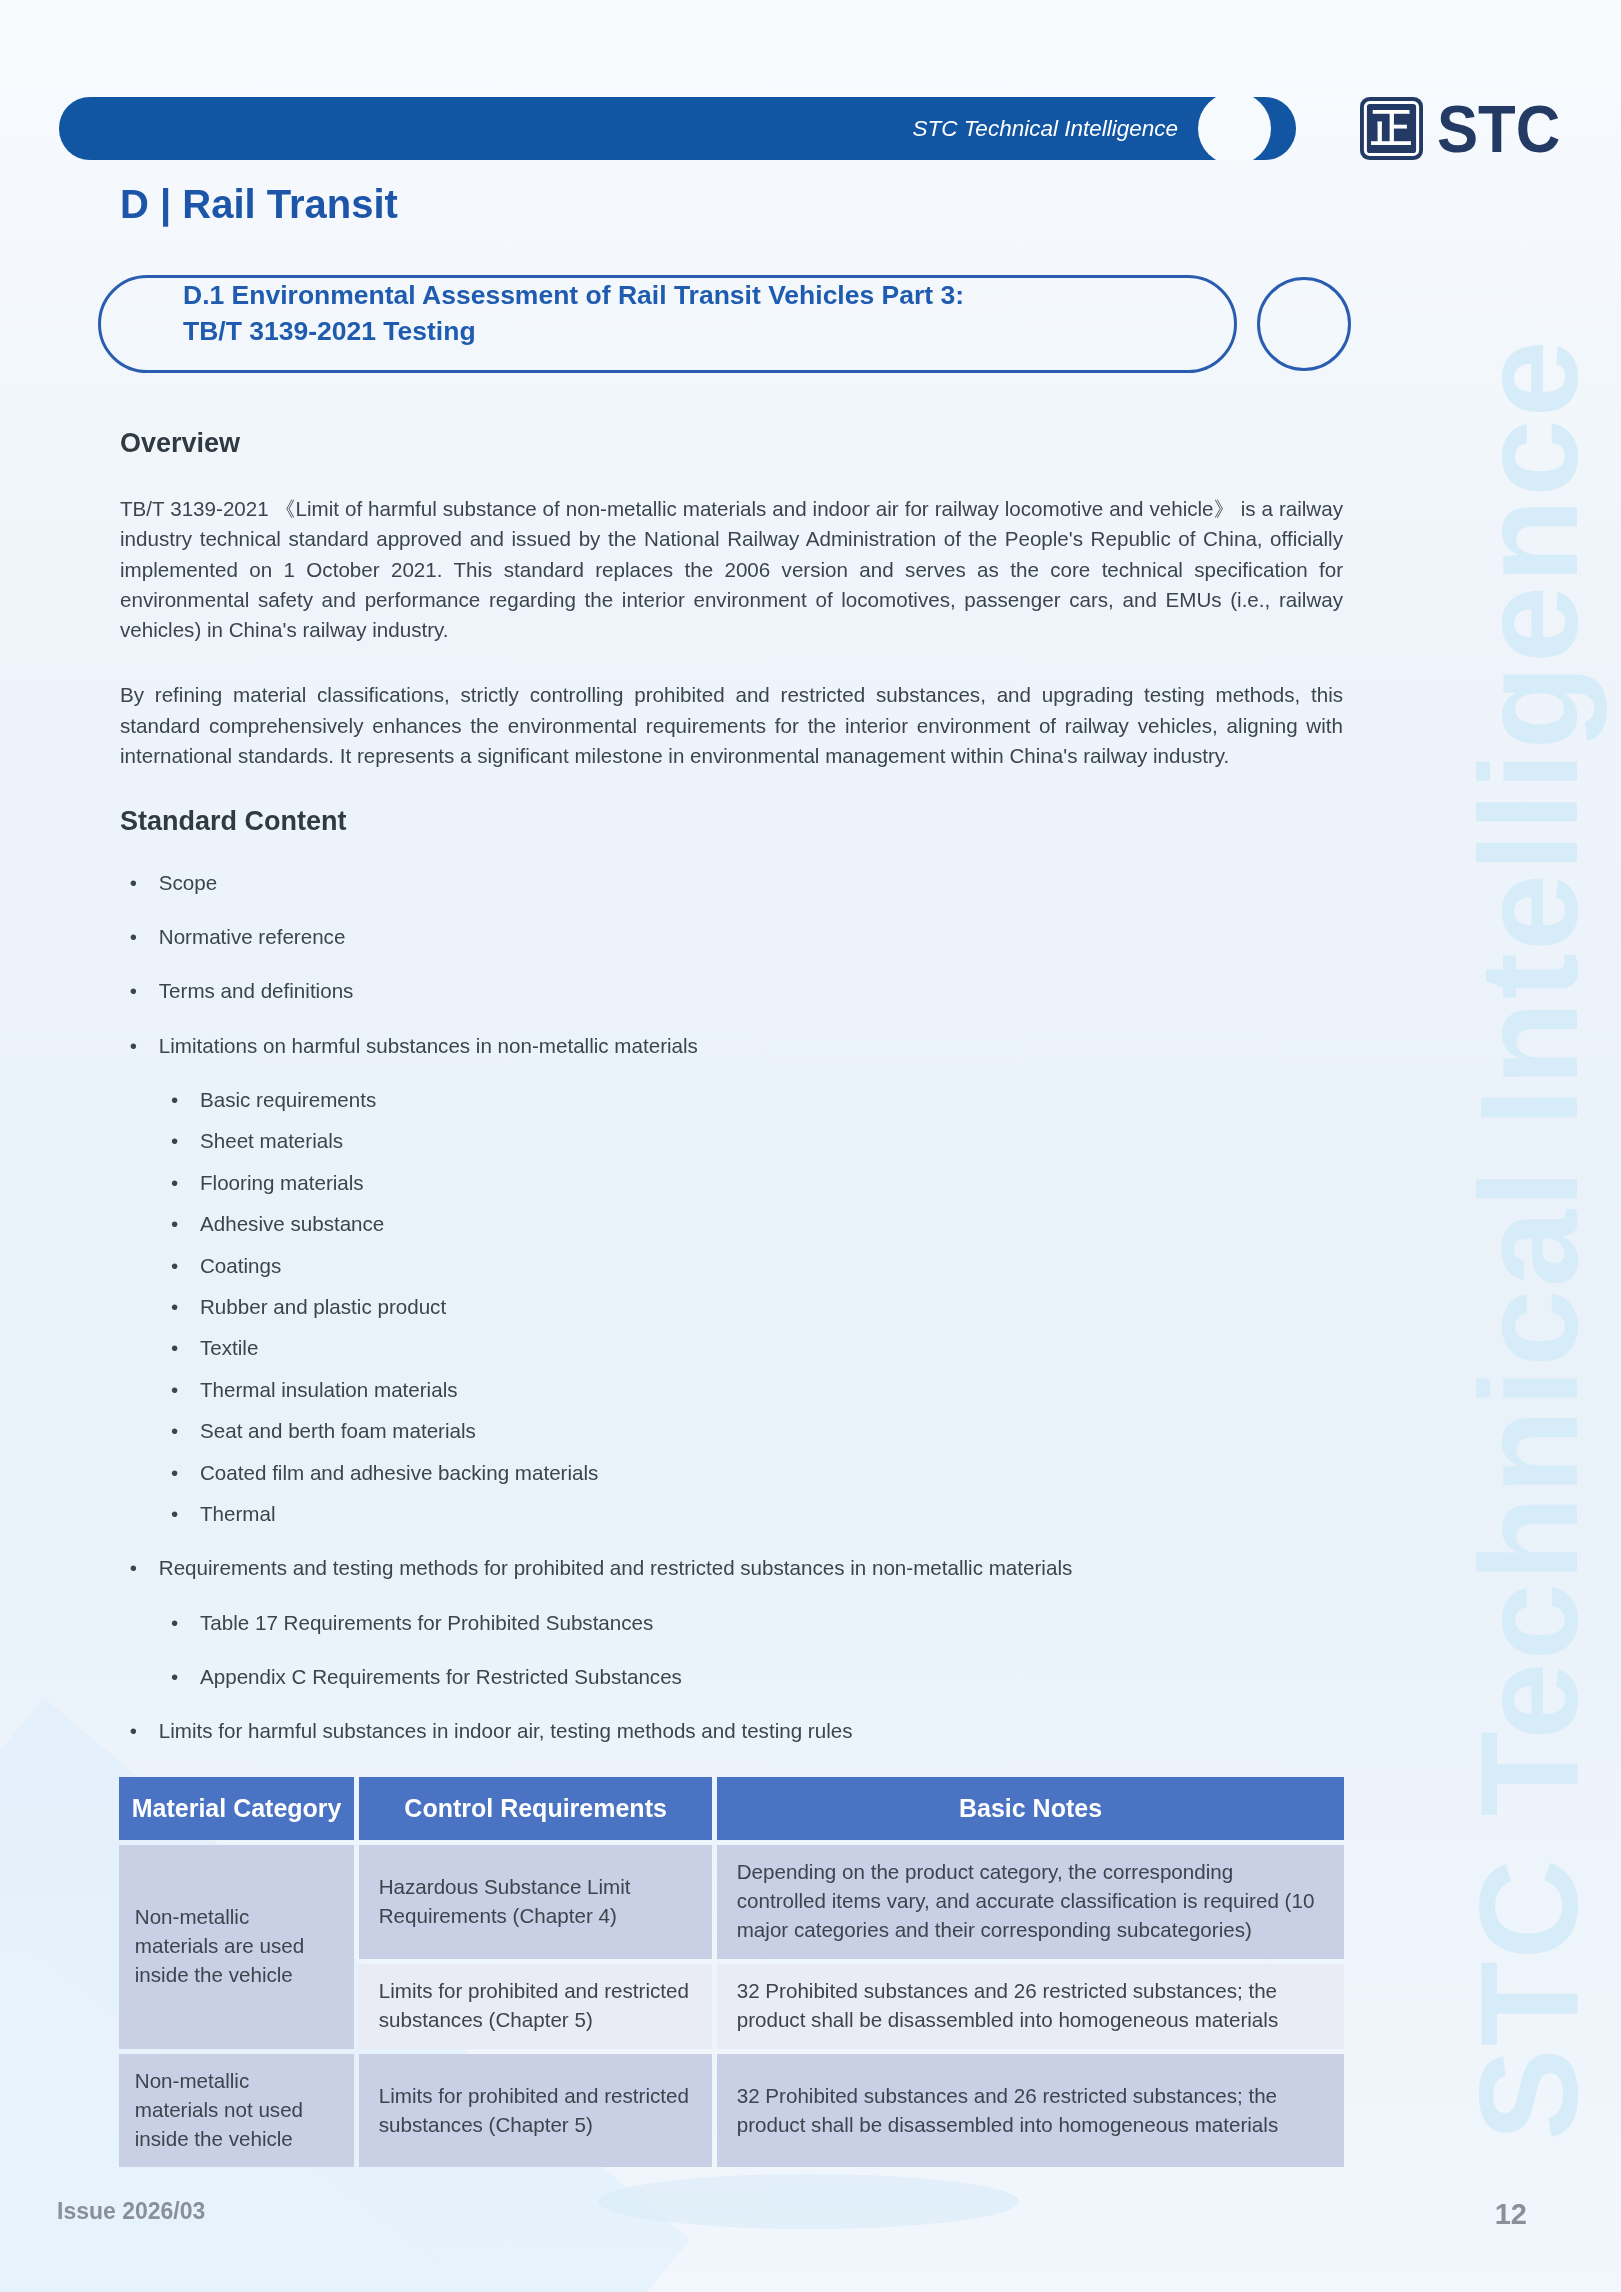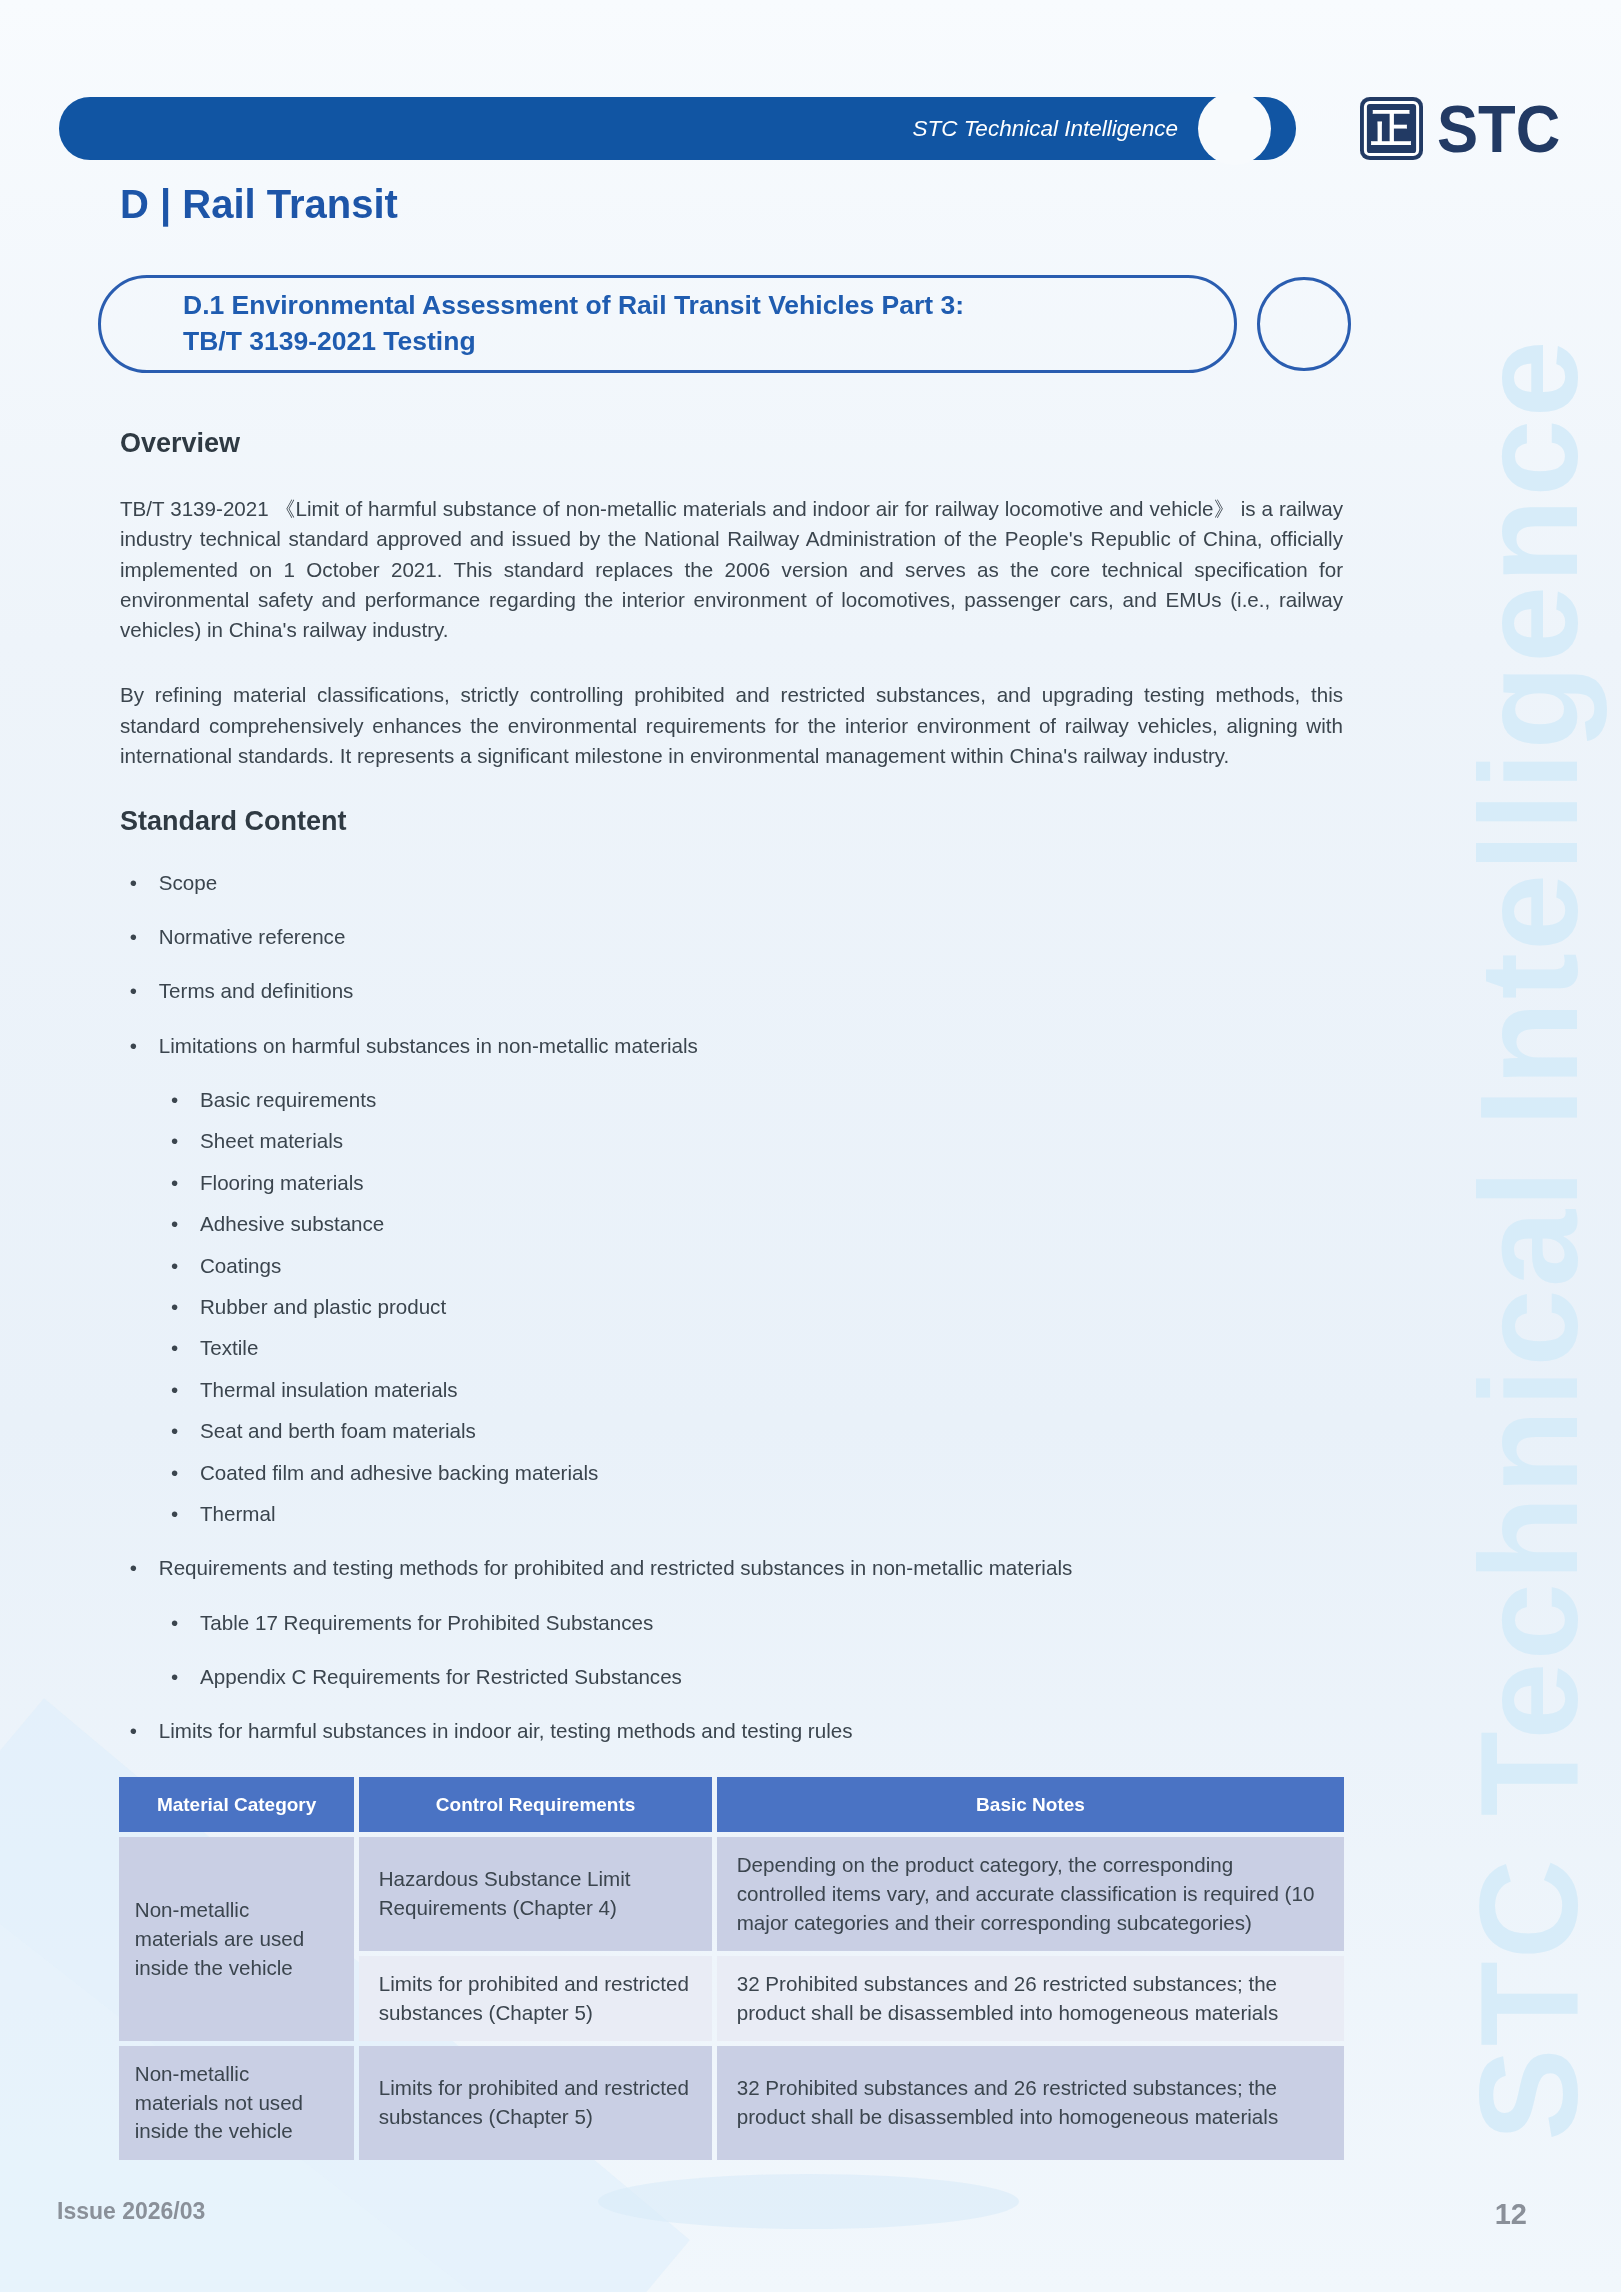--- a/index.html
+++ b/index.html
@@ -29,37 +29,37 @@
     border-radius:50%;background:#f7fafd;}
   .logo{position:absolute;left:1360px;top:90px;display:flex;align-items:center;gap:13.7px;z-index:2;}
   .logo-mark{width:63px;height:63px;background:#223a64;border-radius:9.8px;
     display:flex;align-items:center;justify-content:center;color:#fff;font-size:41px;font-weight:bold;
     box-shadow:inset 0 0 0 3.9px #223a64, inset 0 0 0 6.9px #ffffff;}
   .logo-text{font-size:67px;font-weight:bold;color:#223a64;transform:scaleX(.92);transform-origin:left center;}
   
   .section-title{position:absolute;left:120px;top:182px;font-size:40px;font-weight:bold;color:#1d55a8;z-index:2;}
   .feature{position:absolute;left:98px;top:275px;z-index:2;}
   .fbox{width:1139px;height:98px;border:3.9px solid #2a5db0;border-radius:51px;box-sizing:border-box;
-    display:flex;flex-direction:column;justify-content:center;padding-left:82px;}
+    display:flex;flex-direction:column;justify-content:flex-start;padding-left:82px;}
   .fline{font-size:26.5px;font-weight:bold;color:#1f5cb0;line-height:1.35;}
   .fcircle{position:absolute;left:1159px;top:2px;width:94px;height:94px;border:3.9px solid #2a5db0;
     border-radius:50%;box-sizing:border-box;background:transparent;}
   
   .body-col{position:absolute;left:120px;top:428px;width:1223px;color:#3b454e;font-size:20.6px;z-index:1;}
   .h3{font-size:27px;font-weight:bold;color:#2f3a43;margin:0 0 35px;}
   .h3.sc{margin:5.9px 0 33px;}
   p.just{text-align:justify;line-height:1.47;margin:0 0 35px;}
   .li{display:flex;line-height:1.3;}
   .li .dot{flex:0 0 29px;}
   .li.l1{padding-left:9.8px;margin-bottom:27.4px;}
   .li.l2{padding-left:51px;margin-bottom:14.7px;}
   .li.l2.sp{margin-bottom:27.4px;}
   
   table.limits{border-collapse:separate;border-spacing:5.9px;margin-left:-5.9px;width:calc(100% + 11.8px);margin-top:2px;}
-  table.limits th{background:#4a73c4;color:#ffffff;font-size:19px;font-weight:bold;text-align:center;
+  table.limits th{background:#4a73c4;color:#ffffff;font-size:25px;font-weight:bold;text-align:center;
     vertical-align:middle;padding:15.7px 7.8px;line-height:1.25;}
   table.limits td{background:#c9cfe4;color:#3b454e;font-size:20.6px;line-height:1.4;
     vertical-align:middle;padding:13.7px 19.6px;}
   table.limits td.lightc{background:#e9ecf5;}
   table.limits td.cat{padding-left:15.7px;}
   
   .footer-issue{position:absolute;left:57px;top:2198px;font-size:23px;font-weight:bold;color:#8a9099;z-index:2;}
   .footer-page{position:absolute;right:94px;top:2198px;font-size:29px;font-weight:bold;color:#8a9099;z-index:2;}
 </style>
 </head>

